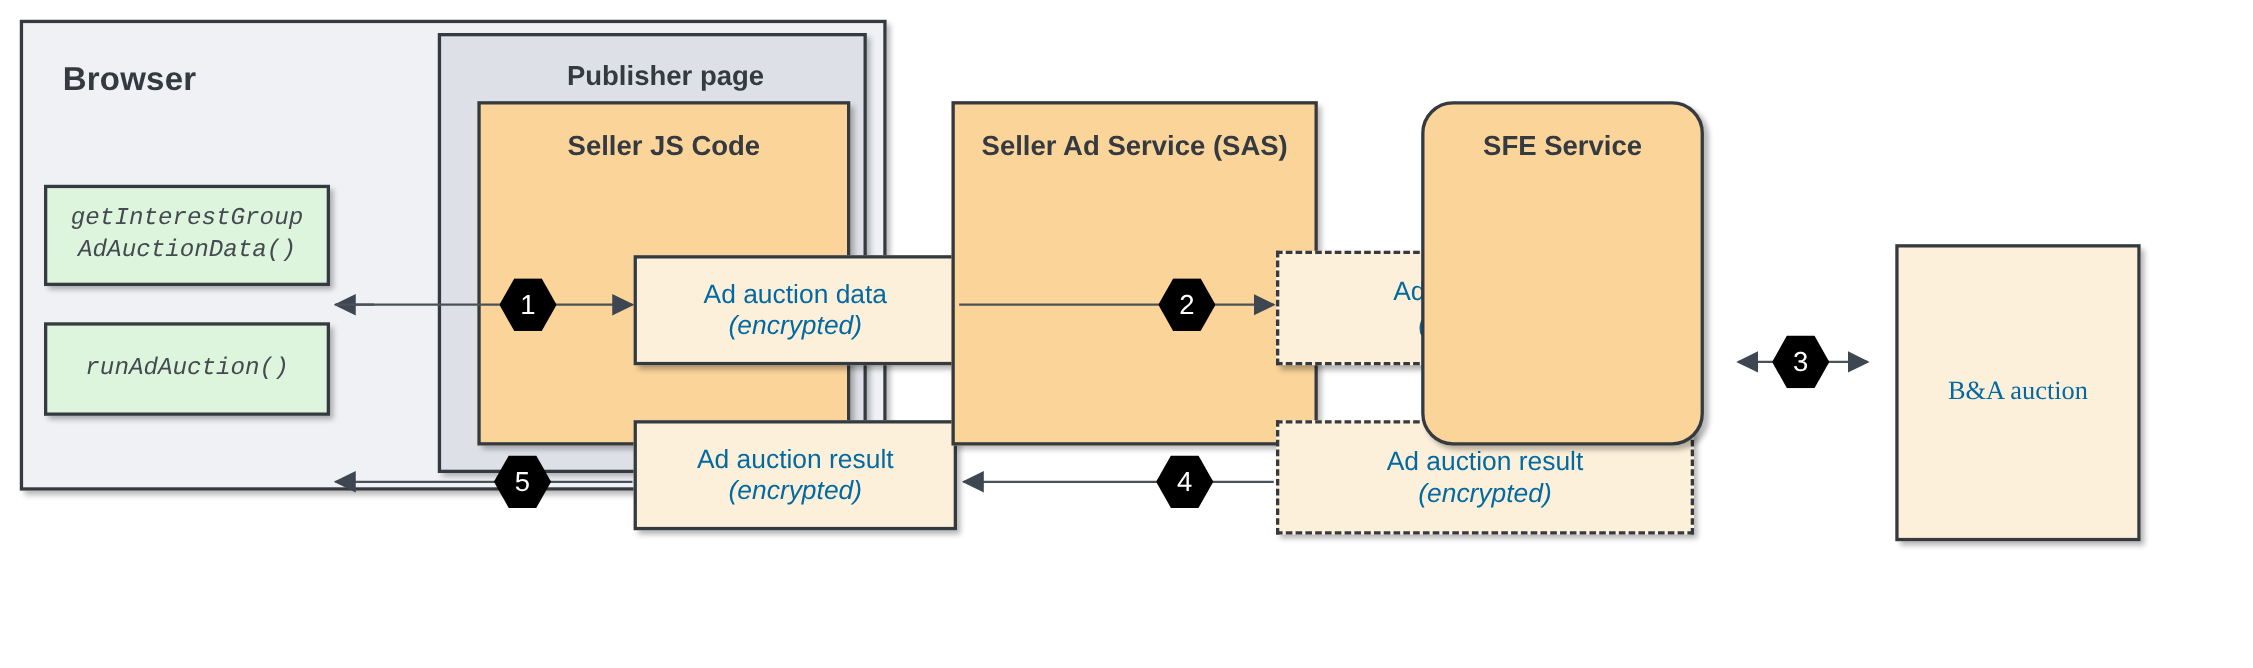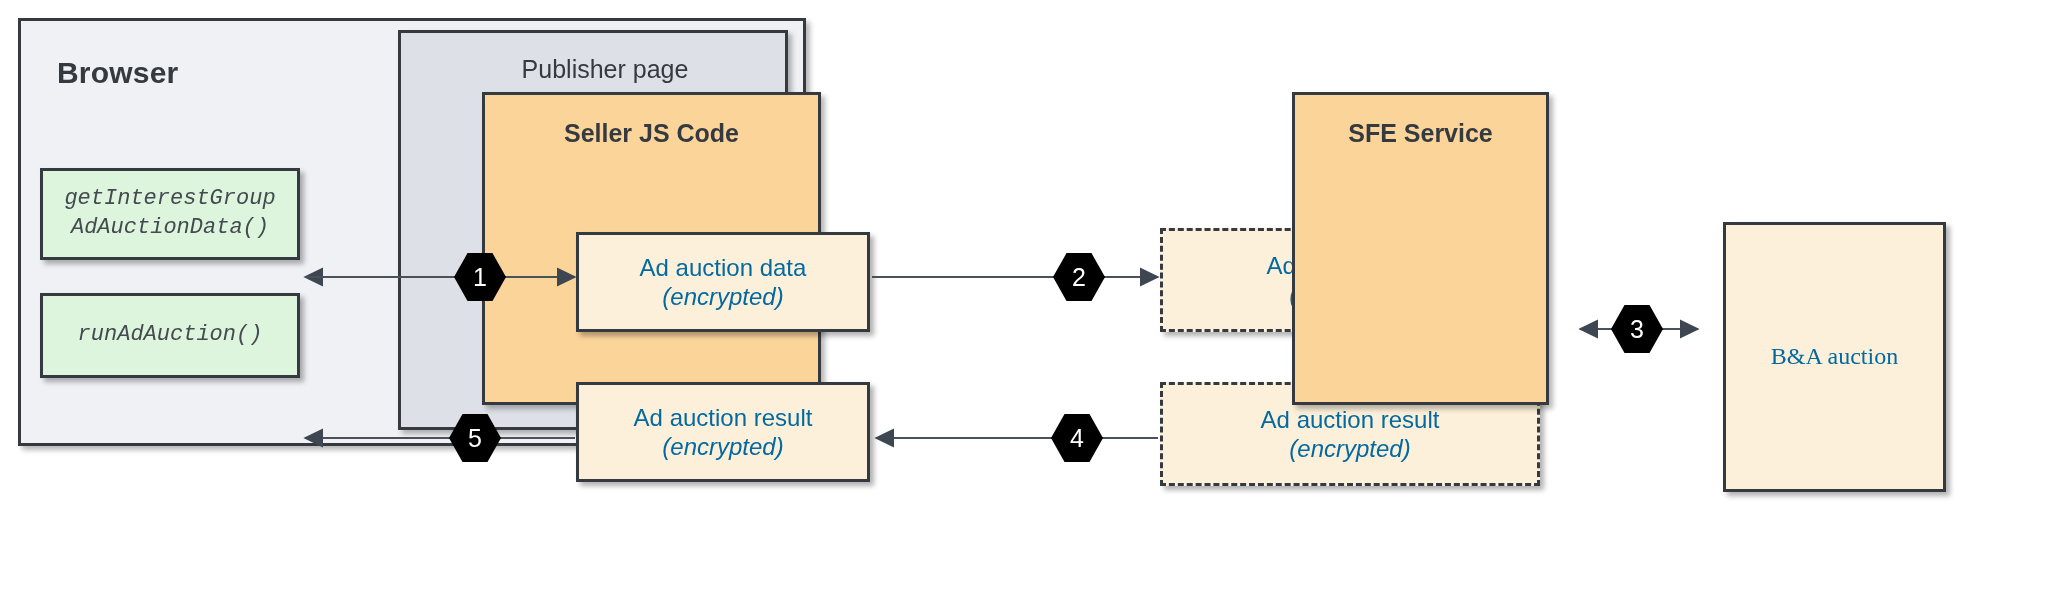--- a/index.html
+++ b/index.html
@@ -50,30 +50,29 @@
 
   
   #publisher {
     left: 398px; top: 30px;
     width: 390px; height: 400px;
     background: #dde1e7;
   }
   #publisher-title {
     top: 22px;
     font-size: 25px;
-    font-weight: normal;
+    font-weight: bold;
     padding-left: 24px;
   }
 
   
   #sellerjs {
     left: 434px; top: 92px;
     width: 339px; height: 313px;
     background: #fbd49a;
-    margin-left: 48px;
   }
   #sellerjs-title {
     top: 24px;
     font-size: 25px;
     font-weight: bold;
   }
 
   
   #sas {
     left: 865px; top: 92px;
@@ -84,20 +83,21 @@
     top: 24px;
     font-size: 25px;
     font-weight: bold;
   }
 
   
   #sfe {
     left: 1292px; top: 92px;
     width: 257px; height: 313px;
     background: #fbd49a;
+    border-radius: 29px;
   }
   #sfe-title {
     top: 24px;
     font-size: 25px;
     font-weight: bold;
   }
 
   
   .inner {
     position: absolute;
@@ -201,20 +201,23 @@
   <div class="inner" style="left:576px; top:232px; width:294px; height:100px;">
     <span>Ad auction data</span>
     <span class="em">(encrypted)</span>
   </div>
 
   <div class="inner" style="left:576px; top:382px; width:294px; height:100px;">
     <span>Ad auction result</span>
     <span class="em">(encrypted)</span>
   </div>
 
+  <div class="box" id="sas">
+    <div class="box-title" id="sas-title">Seller Ad Service (SAS)</div>
+  </div>
 
   <div class="inner dashed" style="left:1160px; top:228px; width:380px; height:104px;">
     <span>Ad auction data</span>
     <span class="em">(encrypted)</span>
   </div>
 
   <div class="inner dashed" style="left:1160px; top:382px; width:380px; height:104px;">
     <span>Ad auction result</span>
     <span class="em">(encrypted)</span>
   </div>

